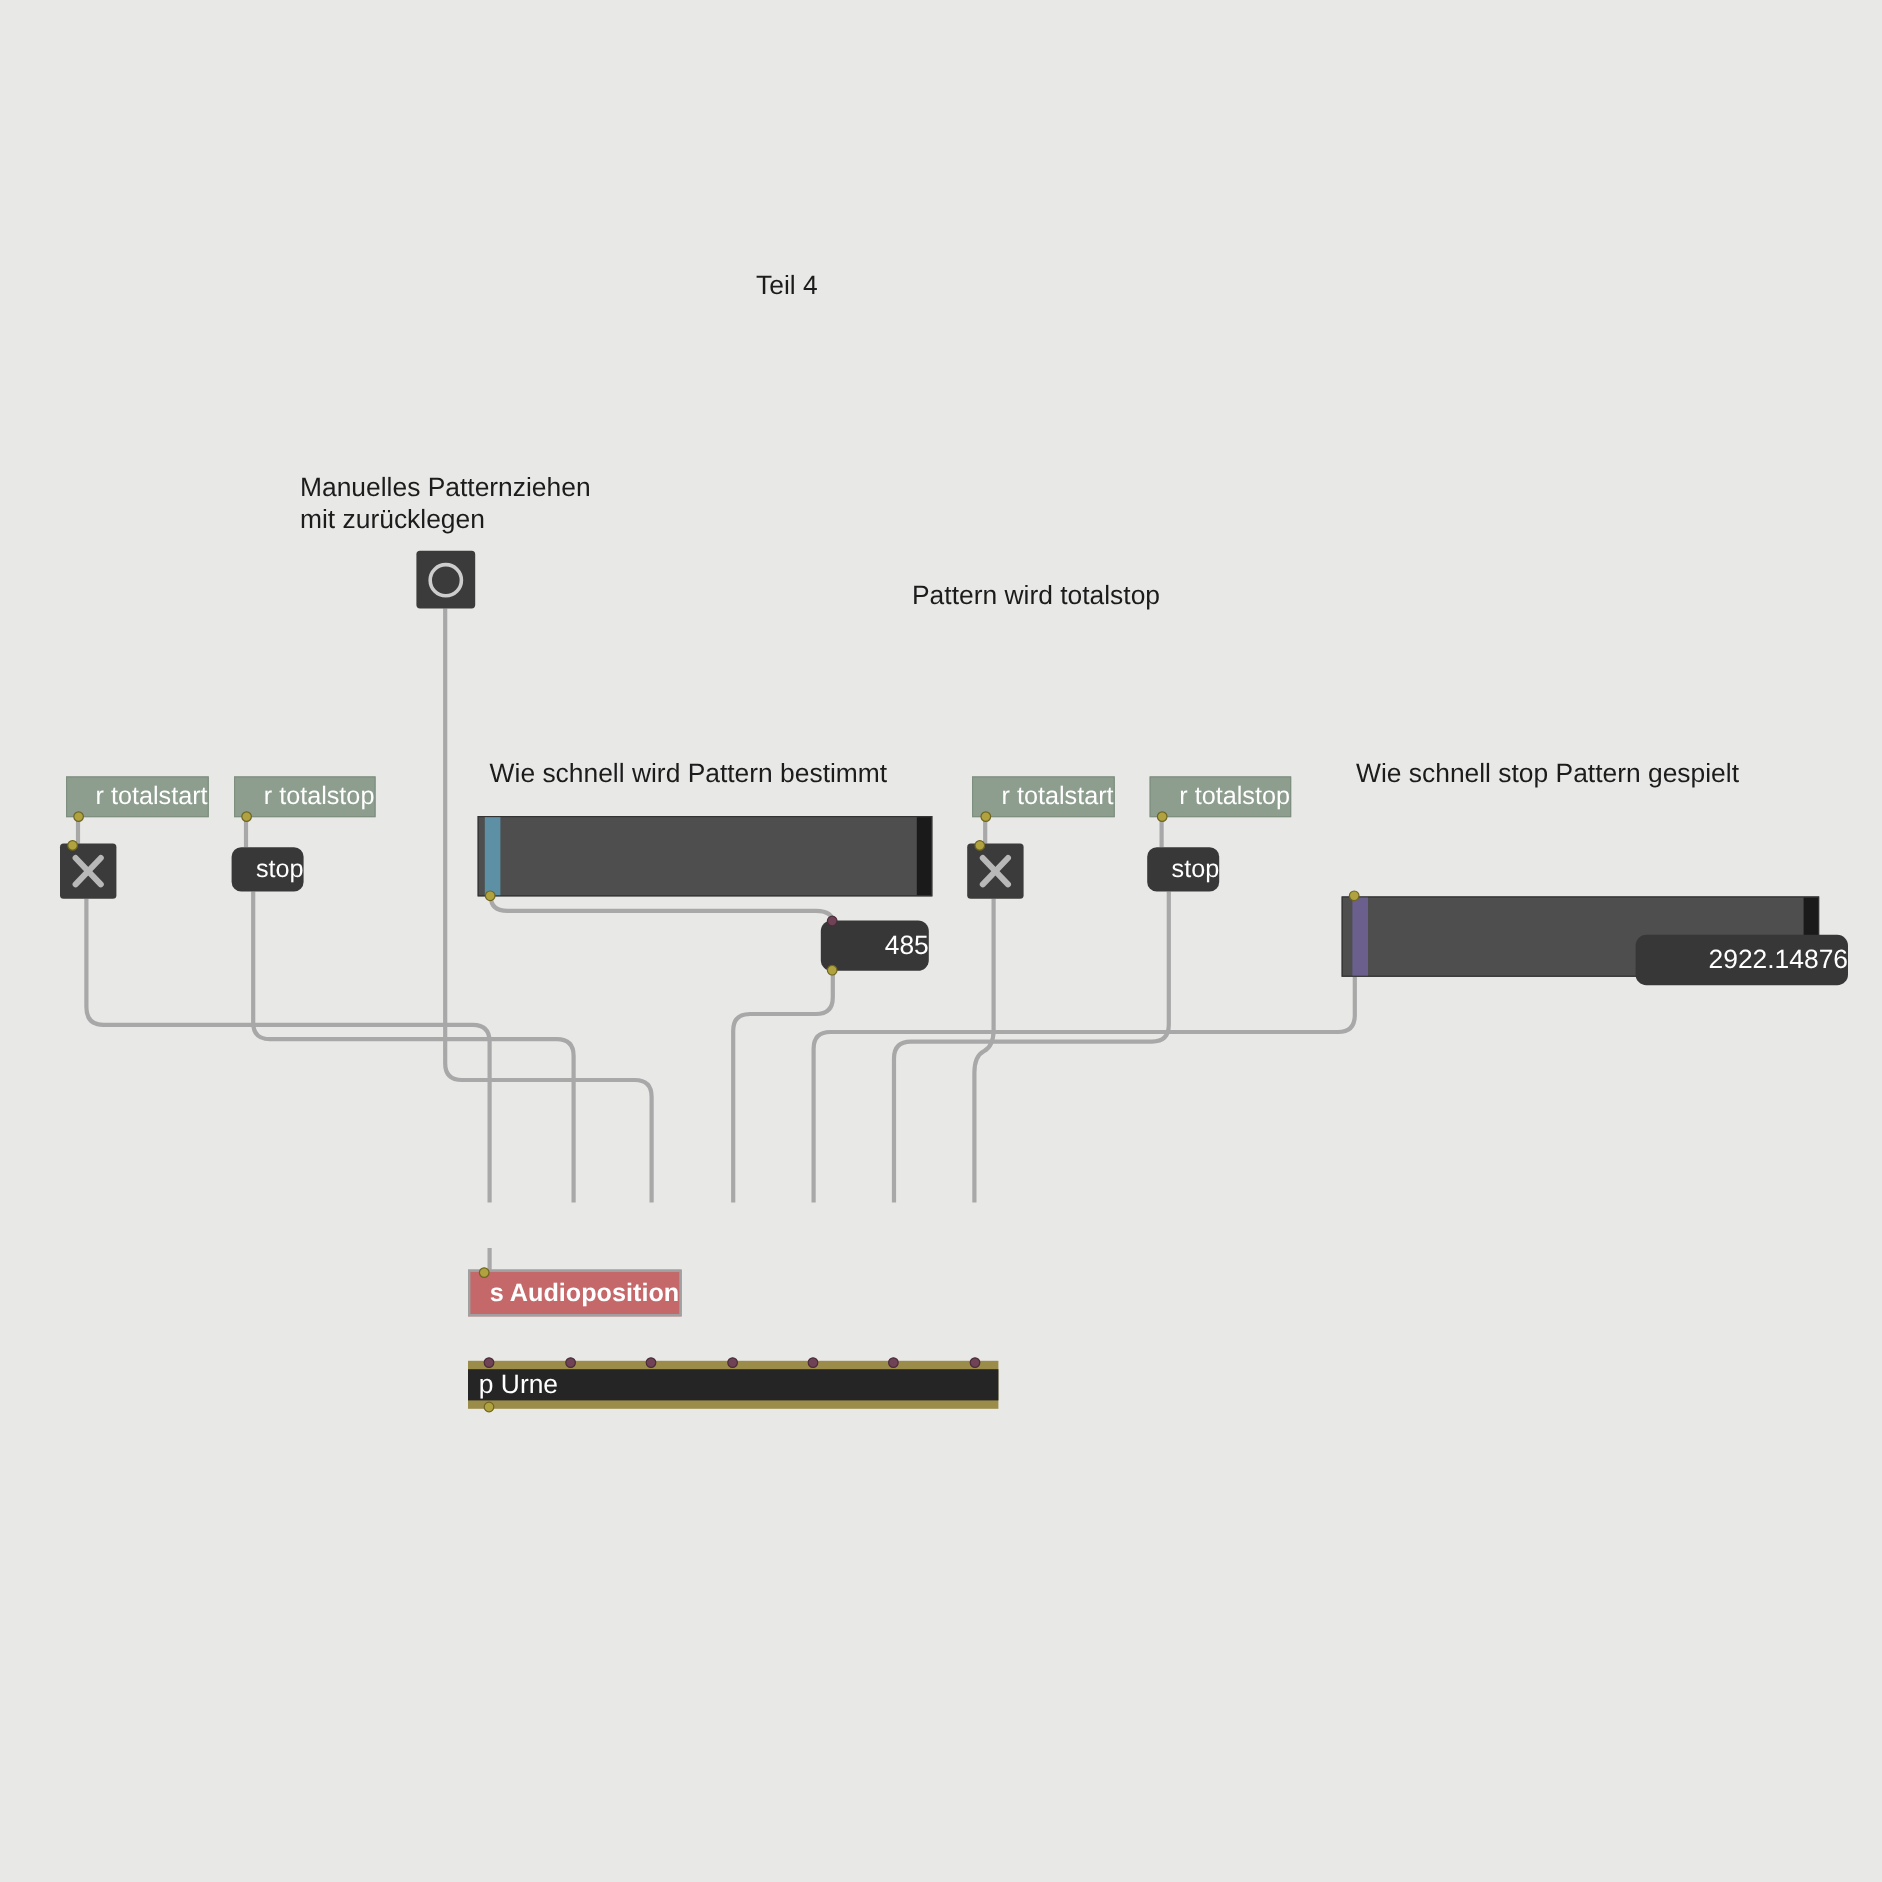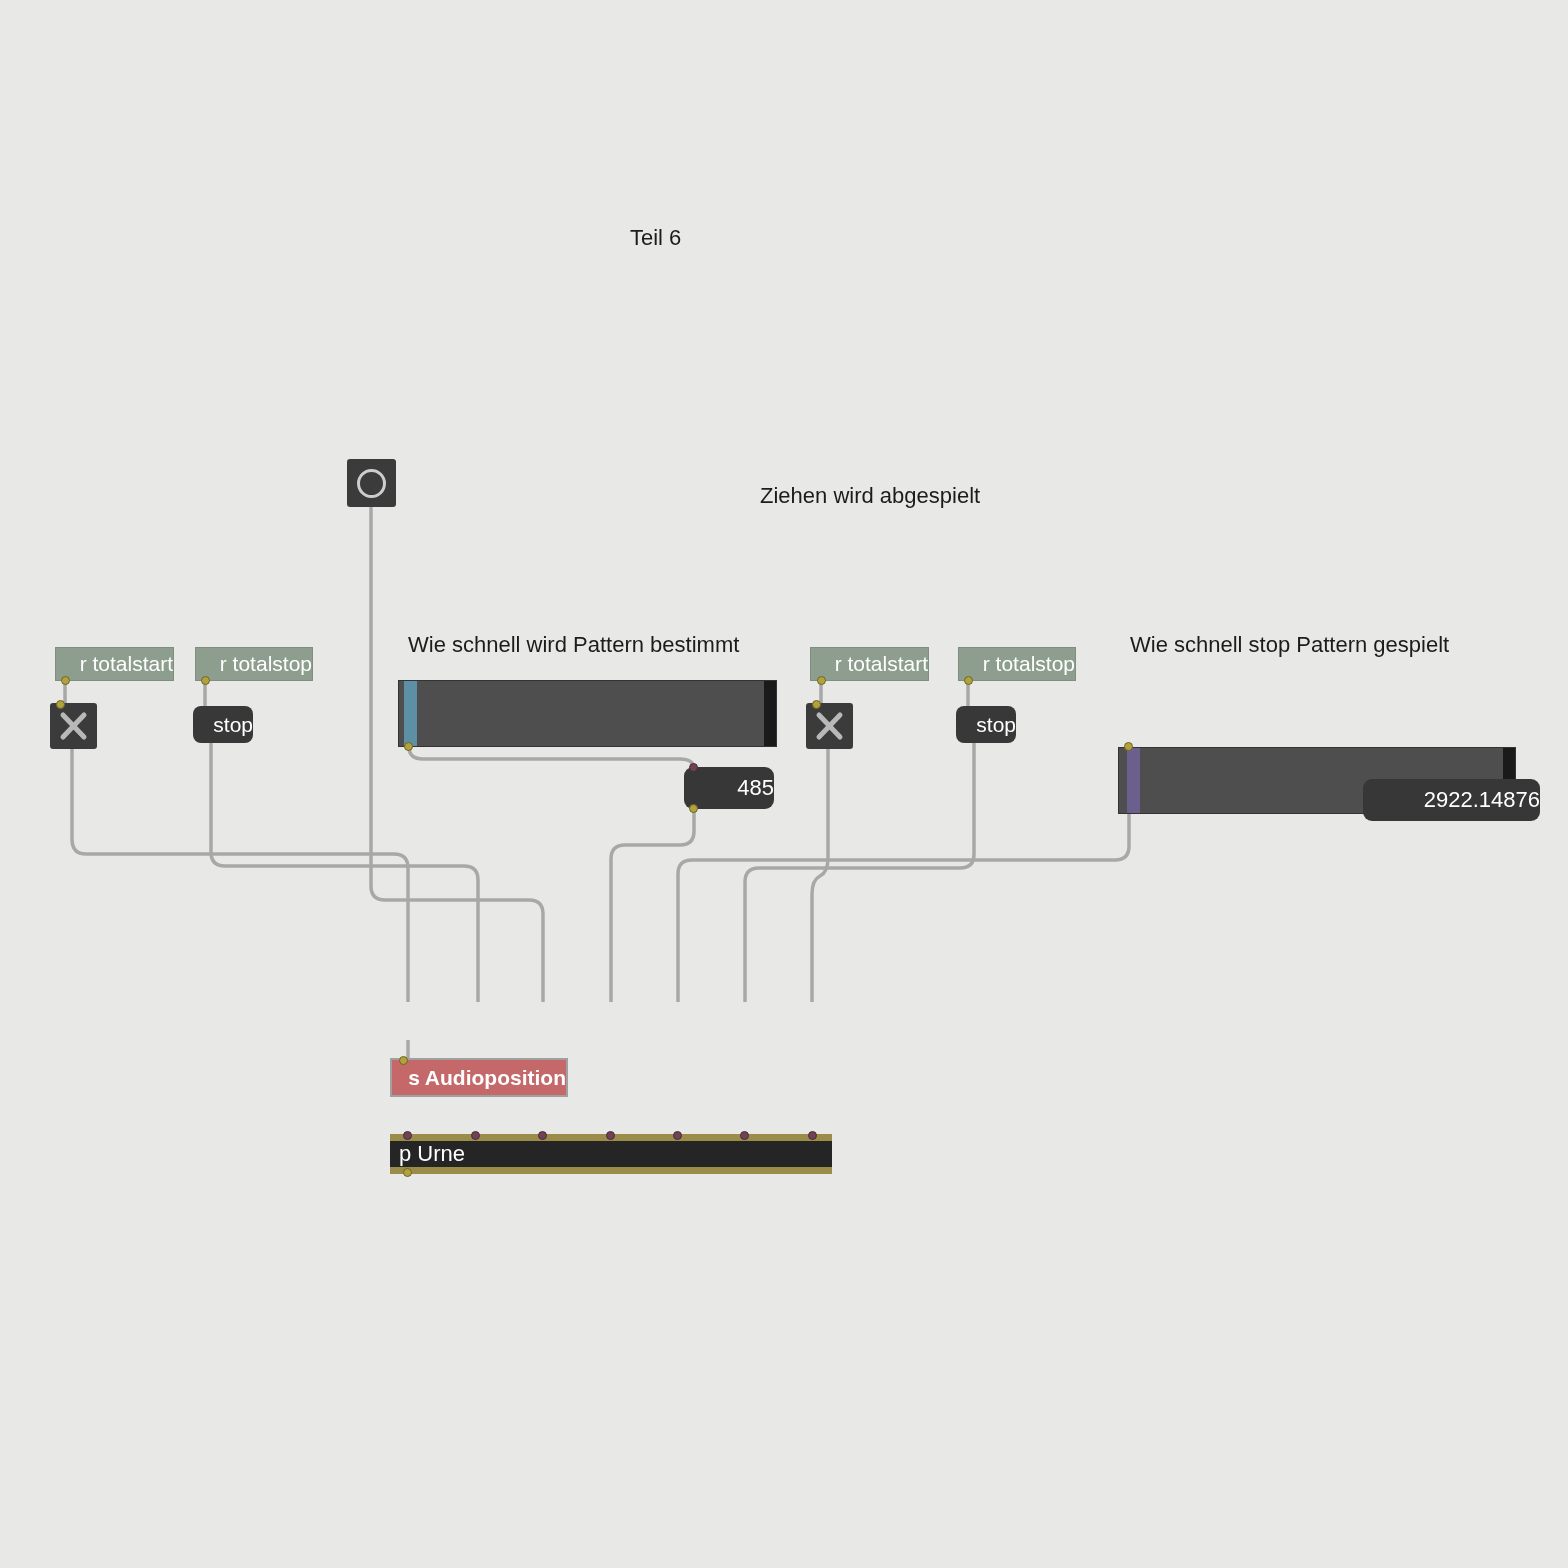--- a/index.html
+++ b/index.html
@@ -47,22 +47,24 @@
     <path d="M694,809 V831 Q694,845 680,845 H625 Q611,845 611,859 V1002"></path>
     <path d="M821,681 V703"></path>
     <path d="M968,681 V706"></path>
     <path d="M828,749 V858 Q828,872 820,876 Q812,880 812,894 V1002"></path>
     <path d="M974,743 V854 Q974,868 960,868 H759 Q745,868 745,882 V1002"></path>
     <path d="M1129,747 Q1129,763 1143,763 H1491 Q1505,763 1505,773 V780"></path>
     <path d="M1129,747 V846 Q1129,860 1115,860 H692 Q678,860 678,874 V1002"></path>
     <path d="M408,1040 V1058"></path>
   </svg>
 
-  <div class="comment" style="left:630px; top:224px;">Teil 6</div>
-  <div class="comment" style="left:760px; top:482px;">Ziehen wird abgespielt</div>
+  <div class="comment" style="left:630px; top:224px;">Teil 4</div>
+  <div class="comment" style="left:250px; top:392px;">Manuelles Patternziehen
+mit zurücklegen</div>
+  <div class="comment" style="left:760px; top:482px;">Pattern wird totalstop</div>
   <div class="comment" style="left:408px; top:631px;">Wie schnell wird Pattern bestimmt</div>
   <div class="comment" style="left:1130px; top:631px;">Wie schnell stop Pattern gespielt</div>
 
   <div class="box bangbox" style="left:347px; top:459px; width:49px; height:48px;">
     <div class="bang-circle"></div>
   </div>
 
   <div class="box robj" style="left:55px; top:647px; width:119px; height:34px;">
     <span>r totalstart</span>
   </div>

